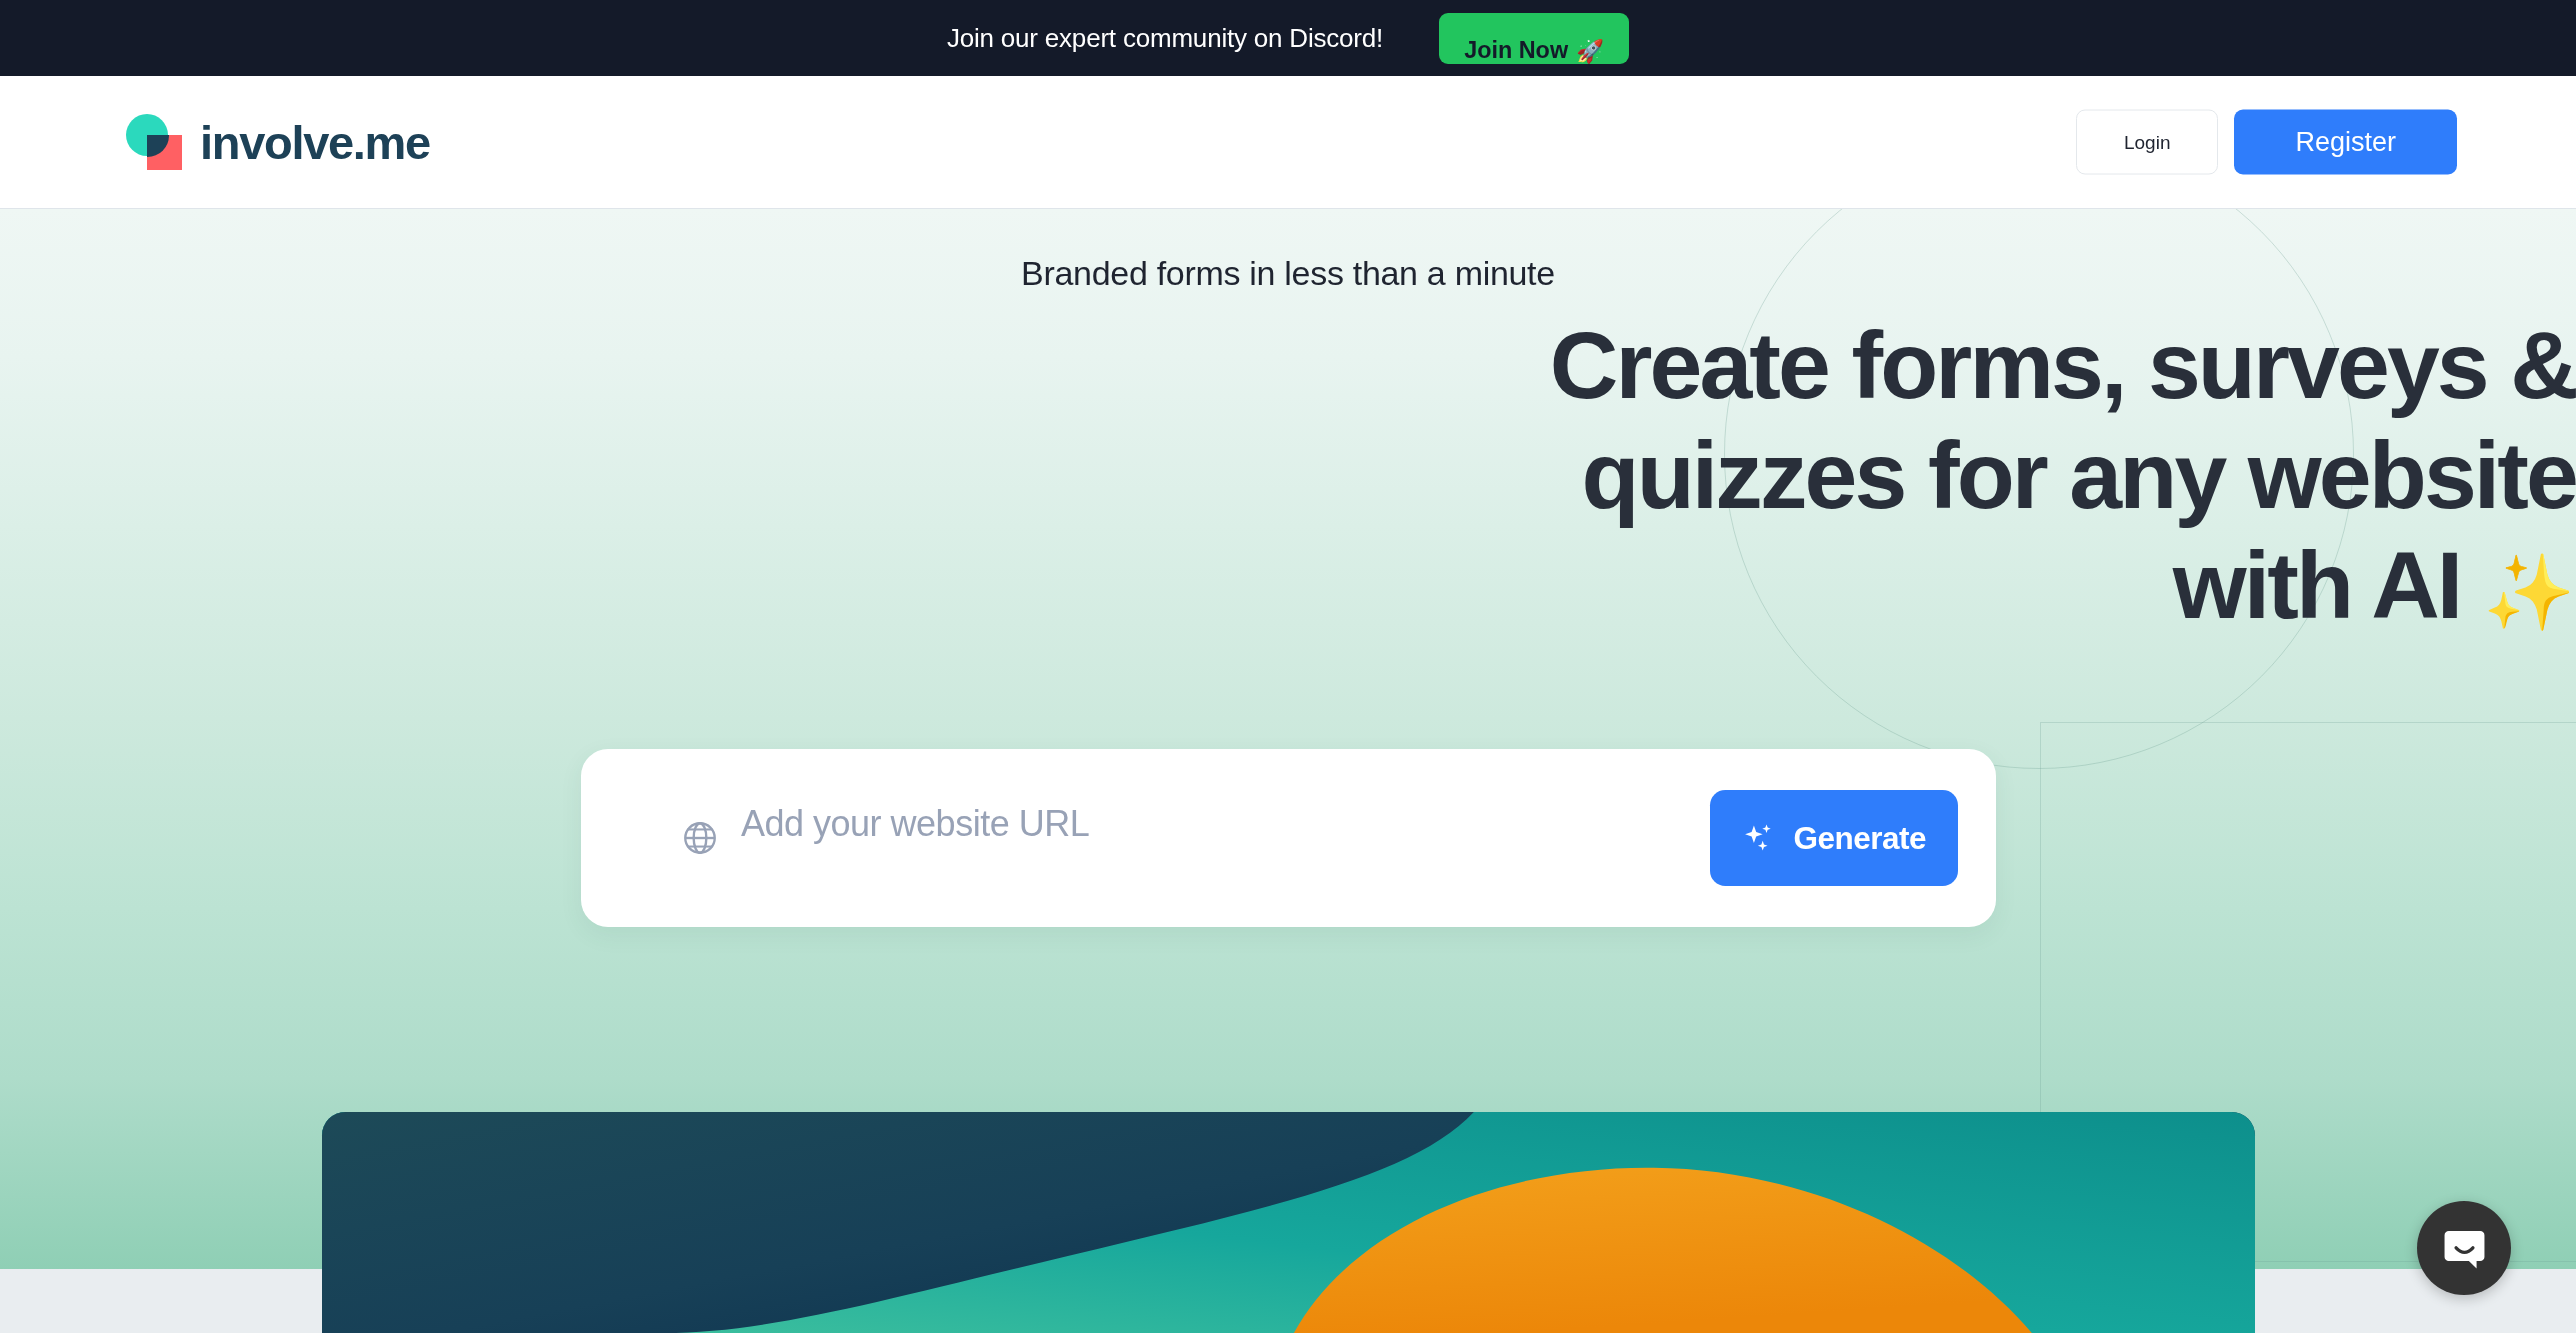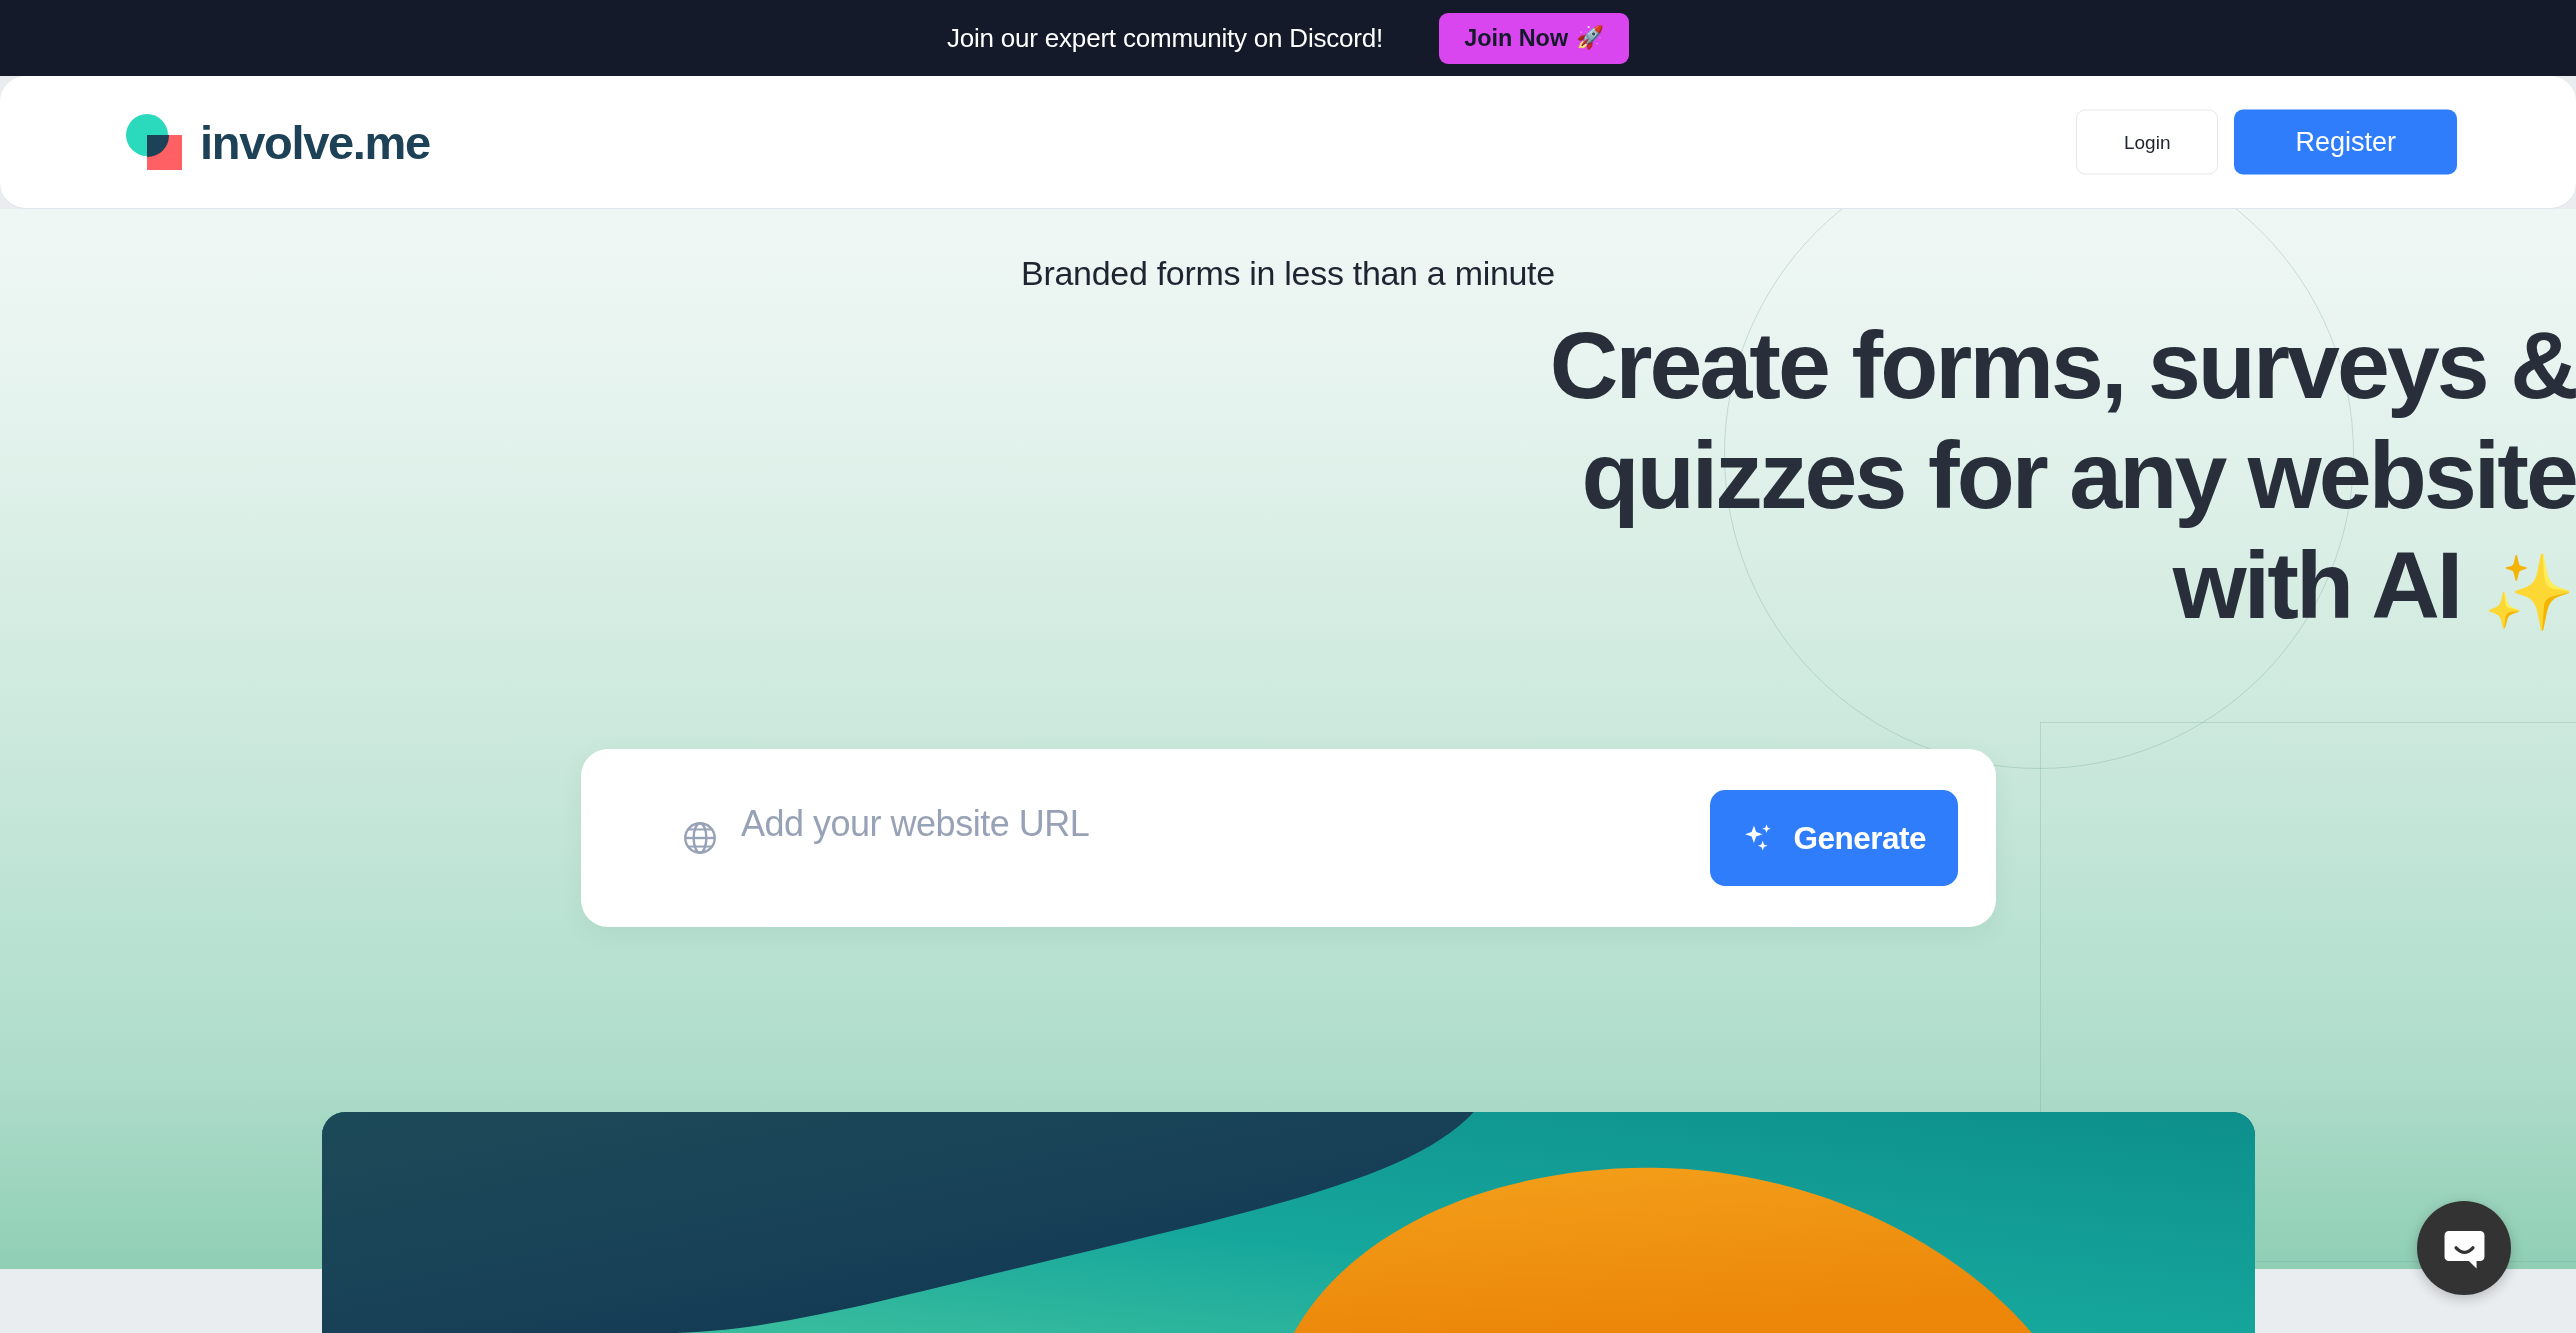--- a/index.html
+++ b/index.html
@@ -12,36 +12,36 @@
   
   .announce-bar{
     position:absolute; left:0; top:0; width:2576px; height:76px;
     background:#141a29;
     display:flex; align-items:center; justify-content:center; gap:56px;
   }
   .announce-text{
     color:#ffffff; font-size:26px; letter-spacing:-0.2px; white-space:nowrap;
   }
   .announce-btn{
-    background:#d946ef; color:#141a29;
+    background:#22c55e; color:#141a29;
     border:none; border-radius:9px;
     height:51px; padding:0 25px;
     font-size:23.4px; font-weight:700;
-    display:flex; align-items:center; gap:8px;
+    display:flex; align-items:flex-end; gap:8px;
     cursor:pointer; white-space:nowrap;
     font-family:"Liberation Sans", sans-serif;
   }
   .rocket{ font-size:22.5px; line-height:1; }
 
   
   .site-header{
     position:absolute; left:0; top:76px; width:2576px; height:133px;
     background:#ffffff;
     border-bottom:0.9px solid #dfe5ea;
-    display:flex; align-items:center;border-radius:26px;
+    display:flex; align-items:center;
   }
   .brand{
     position:absolute; left:126px; top:50%; transform:translateY(-50%);
     display:flex; align-items:center; gap:18px; cursor:pointer;
   }
   .logo-mark{ position:relative; width:56px; height:56px; }
   .logo-circle{
     position:absolute; left:0; top:0; width:42px; height:42px;
     border-radius:50%; background:#2bd9bd;
   }

